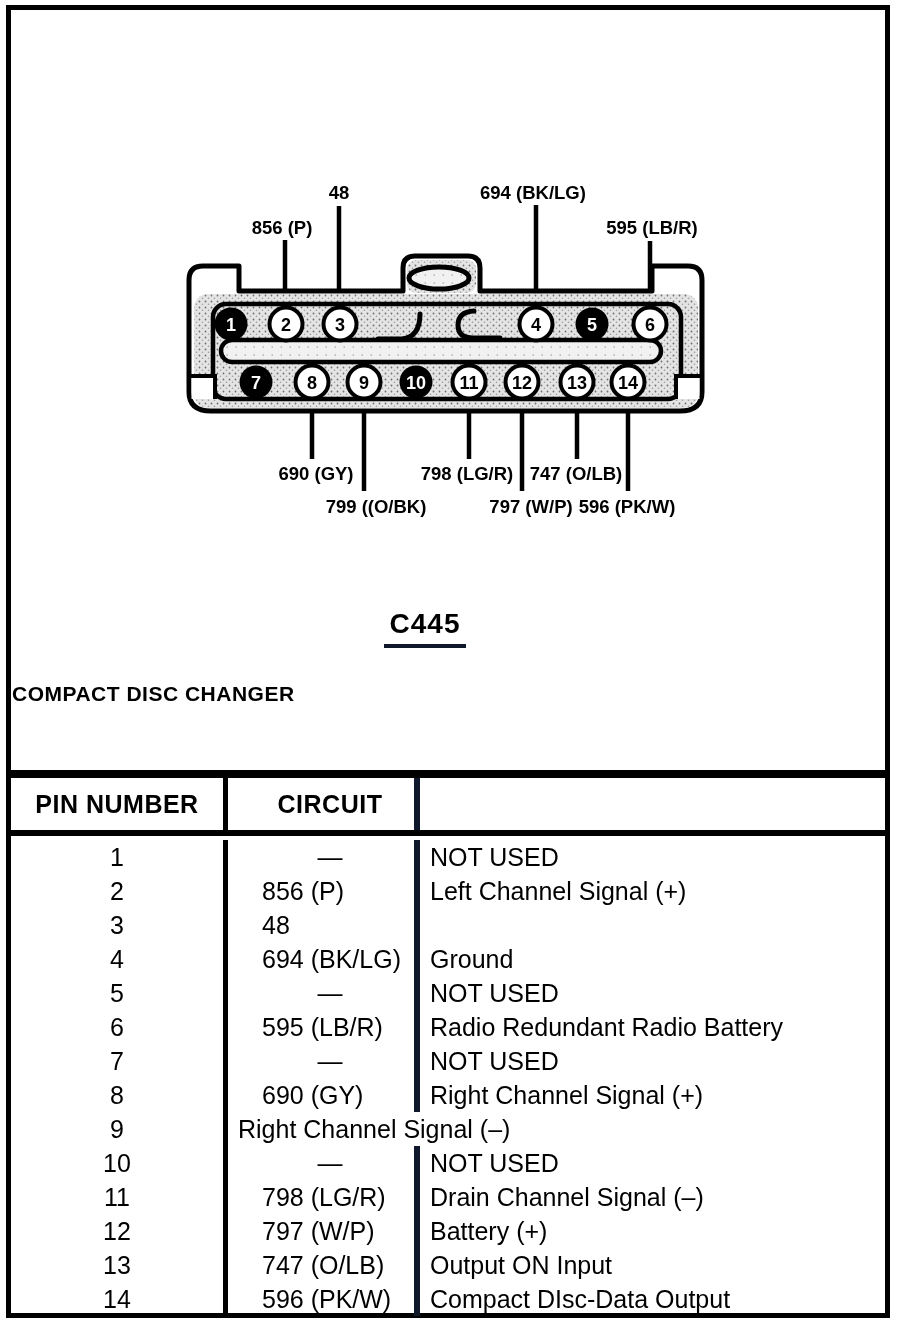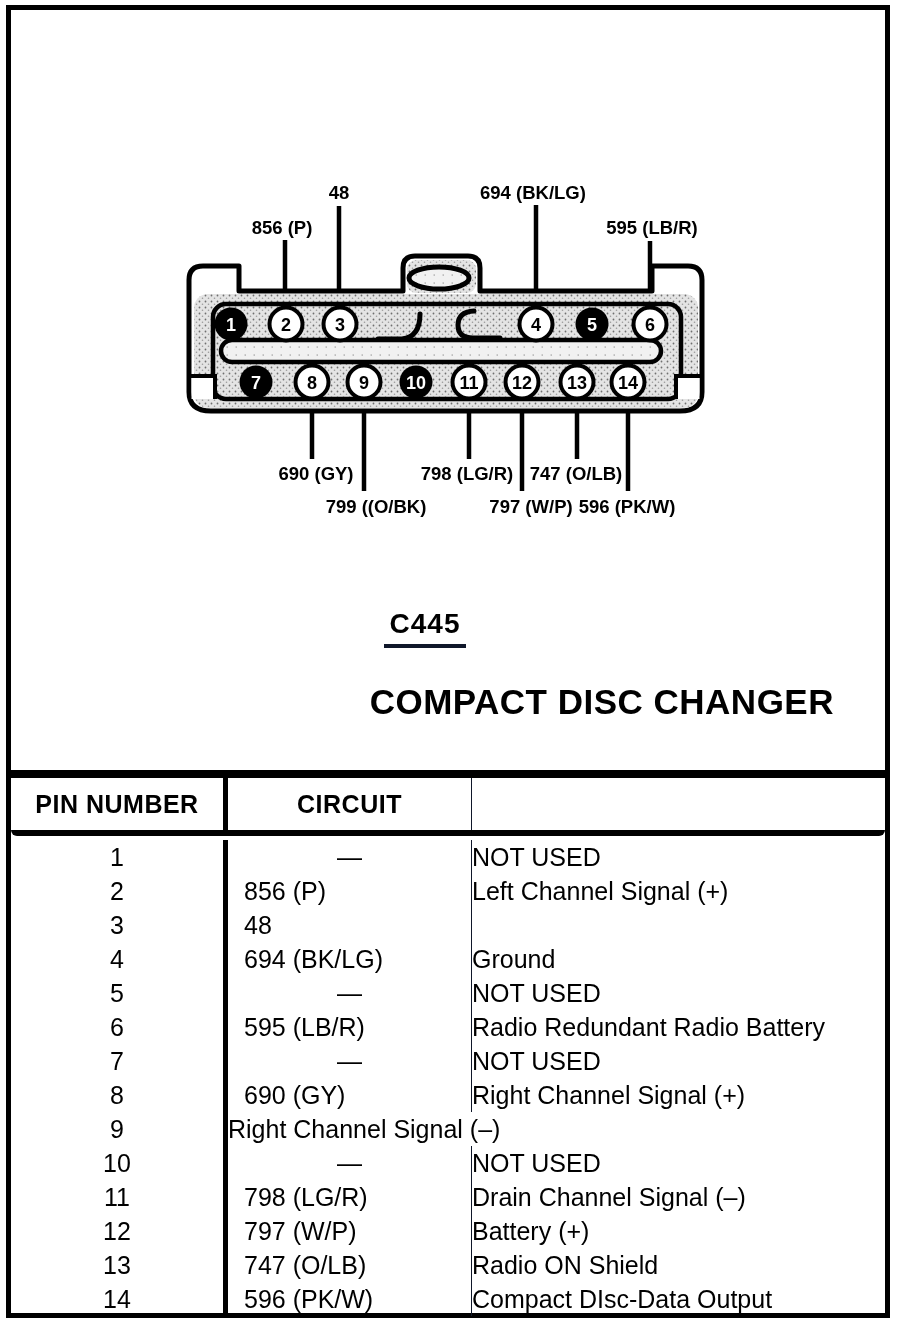--- a/index.html
+++ b/index.html
@@ -17,46 +17,46 @@
   .wire-label{font-size:18.5px;font-weight:bold;text-anchor:middle;fill:#000;}
   .pin-num{font-size:18px;font-weight:bold;text-anchor:middle;fill:#000;}
   .pin-num.inv{fill:#fff;}
   
   .c445-wrap{position:absolute;left:305px;top:608px;width:240px;text-align:center;}
   .c445-text{
     display:inline-block;font-size:28px;font-weight:bold;letter-spacing:1px;
     border-bottom:4px solid #0f172a;padding:0 6px 4px 6px;
   }
   .diagram-title{
-    position:absolute;left:4px;top:682px;width:830px;text-align:right;
-    font-size:35px;font-weight:bold;letter-spacing:0.5px;
+    position:absolute;left:12px;top:682px;width:830px;text-align:left;
+    font-size:21px;font-weight:bold;letter-spacing:0.5px;
   }
   
   .pinout-table{
     position:absolute;left:6px;top:773px;width:884px;height:545px;
     border:5px solid #000;box-sizing:border-box;background:#fff;
   }
-  .thead{display:flex;height:52px;border-bottom:6px solid #000;border-radius:6px;}
+  .thead{display:flex;height:52px;border-bottom:6px solid #000;}
   .th{
     display:flex;align-items:center;justify-content:center;
     font-size:25px;font-weight:bold;letter-spacing:0.5px;box-sizing:border-box;
   }
   .tbody{padding-top:4px;}
   .tr{display:flex;height:34px;}
   .td{
     box-sizing:border-box;font-size:25px;line-height:34px;
     white-space:nowrap;overflow:hidden;
   }
   .col-pin{width:217px;border-right:5px solid #000;}
-  .col-circuit{width:244px;border-right:1px solid #0f172a;}
+  .col-circuit{width:174px;border-right:6px solid #0f172a;margin-left:18px;}
   .col-func{flex:1;}
   .td.col-pin{text-align:center;}
   .td.col-circuit{padding-left:16px;text-align:left;}
   .td.col-circuit.center{padding-left:0;text-align:center;}
-  .td.col-func{text-align:left;}
+  .td.col-func{padding-left:10px;text-align:left;}
 </style>
 </head>
 <body>
 
 <div class="page">
 
   <div class="diagram-box"></div>
 
   <svg class="connector-svg" viewBox="0 0 912 560" xmlns="http://www.w3.org/2000/svg">
     <defs>
@@ -262,21 +262,21 @@
 
   <div class="tr">
     <div class="td col-pin">12</div>
     <div class="td col-circuit">797 (W/P)</div>
     <div class="td col-func">Battery (+)</div>
   </div>
 
   <div class="tr">
     <div class="td col-pin">13</div>
     <div class="td col-circuit">747 (O/LB)</div>
-    <div class="td col-func">Radio ON Shield</div>
+    <div class="td col-func">Output ON Input</div>
   </div>
 
   <div class="tr">
     <div class="td col-pin">14</div>
     <div class="td col-circuit">596 (PK/W)</div>
     <div class="td col-func">Compact DIsc-Data Output</div>
   </div>
 </div>
   </div>
 

